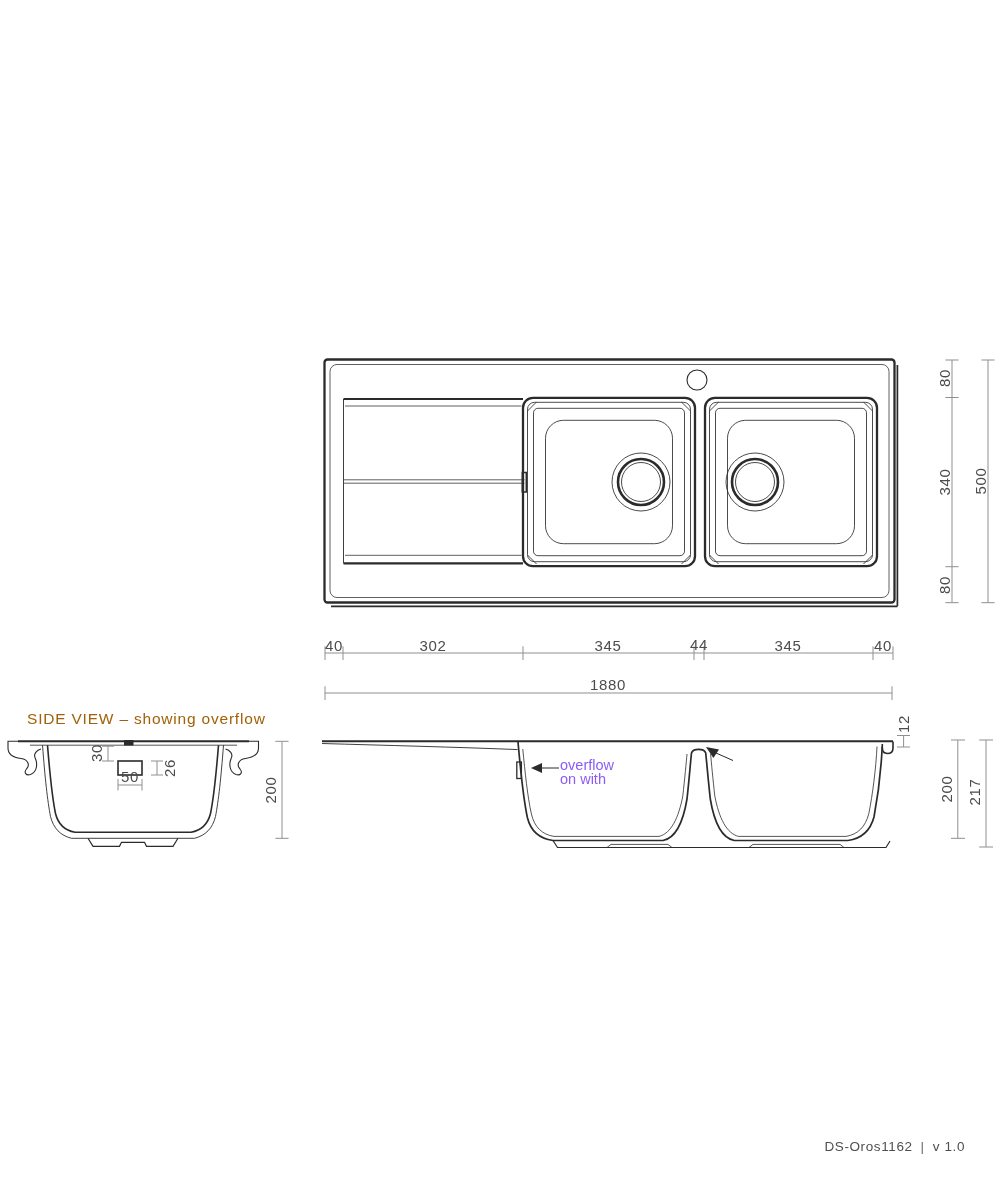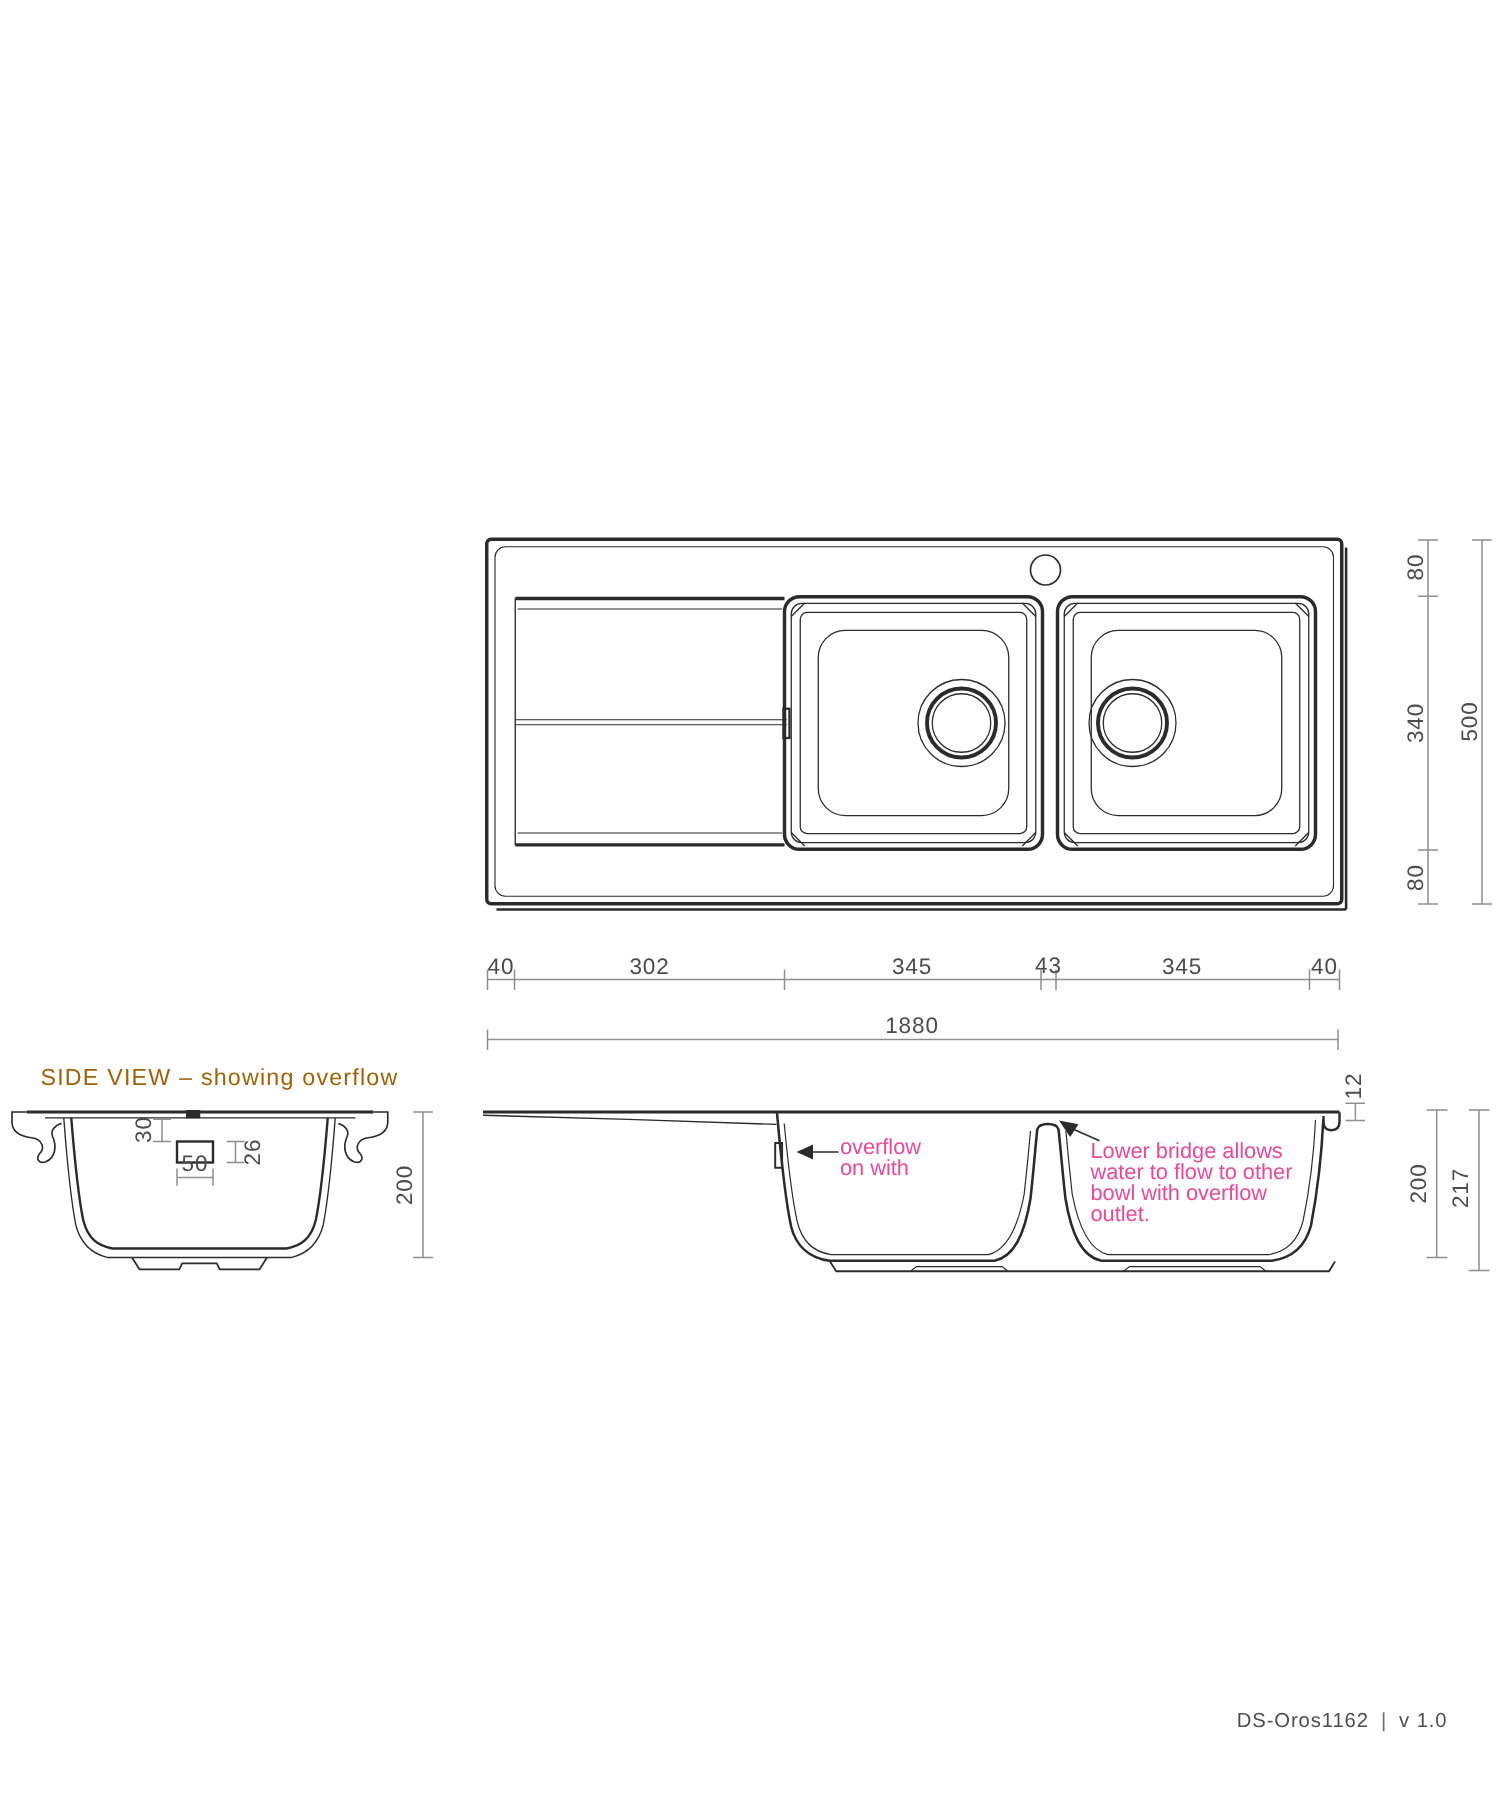--- a/index.html
+++ b/index.html
@@ -12,21 +12,21 @@
     position:absolute;color:#4c4c4c;font-size:15px;letter-spacing:.6px;
     white-space:nowrap;line-height:15px;
   }
   .ctr{transform:translate(-50%,-50%);}
   .rot{transform:translate(-50%,-50%) rotate(-90deg);}
   .title{
     position:absolute;left:27px;top:710px;color:#a16207;font-size:15.5px;
     letter-spacing:.8px;white-space:nowrap;
   }
   .note{
-    position:absolute;color:#ec4899;font-size:14.5px;line-height:14px;
+    position:absolute;color:#8b5cf6;font-size:14.5px;line-height:14px;
     white-space:nowrap;
   }
   .note div{white-space:nowrap;}
   .footer{
     position:absolute;top:1139px;right:40px;color:#4f4f4f;font-size:13.5px;
     letter-spacing:.6px;display:flex;align-items:flex-start;
   }
   .footer .sep{margin:0 8px;color:#6a6a6a;}
 </style>
 </head>
@@ -135,21 +135,21 @@
       <path d="M957.8,740 V838.3 M951,740 H965 M951,838.3 H965"></path>
       <path d="M986,740 V847 M979.2,740 H993 M979.2,847 H993"></path>
     </g>
   </svg>
 
   <div class="title">SIDE VIEW – showing overflow</div>
 
   <span class="lbl ctr" style="left:334px;top:645px">40</span>
   <span class="lbl ctr" style="left:433px;top:645px">302</span>
   <span class="lbl ctr" style="left:608px;top:645px">345</span>
-  <span class="lbl ctr" style="left:699px;top:644px">43</span>
+  <span class="lbl ctr" style="left:699px;top:644px">44</span>
   <span class="lbl ctr" style="left:788px;top:645px">345</span>
   <span class="lbl ctr" style="left:883px;top:645px">40</span>
   <span class="lbl ctr" style="left:608px;top:684px">1880</span>
 
   <span class="lbl rot" style="left:944px;top:378px">80</span>
   <span class="lbl rot" style="left:944px;top:482px">340</span>
   <span class="lbl rot" style="left:944px;top:585px">80</span>
   <span class="lbl rot" style="left:980px;top:481px">500</span>
 
   <span class="lbl rot" style="left:96px;top:753px">30</span>
@@ -158,26 +158,20 @@
   <span class="lbl rot" style="left:270px;top:790px">200</span>
 
   <span class="lbl rot" style="left:903px;top:724px">12</span>
   <span class="lbl rot" style="left:946px;top:789px">200</span>
   <span class="lbl rot" style="left:974px;top:792px">217</span>
 
   <div class="note" style="left:560px;top:758px">
     <div>overflow</div>
     <div>on with</div>
   </div>
-  <div class="note" style="left:727px;top:761px">
-    <div>Lower bridge allows</div>
-    <div>water to flow to other</div>
-    <div>bowl with overflow</div>
-    <div>outlet.</div>
-  </div>
 
   <div class="footer">
     <span>DS-Oros1162</span>
     <span class="sep">|</span>
     <span>v 1.0</span>
   </div>
 
 </div>
 
 </body></html>

